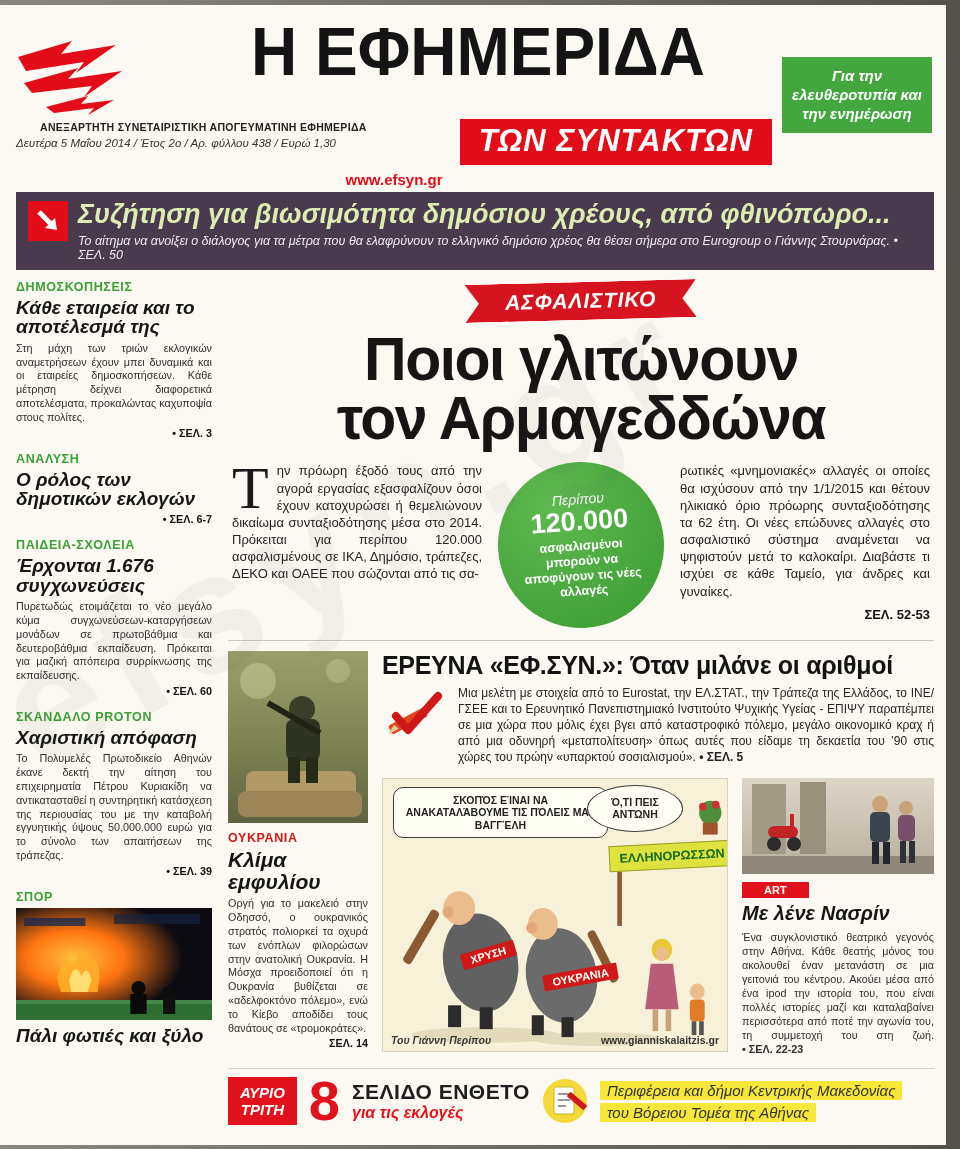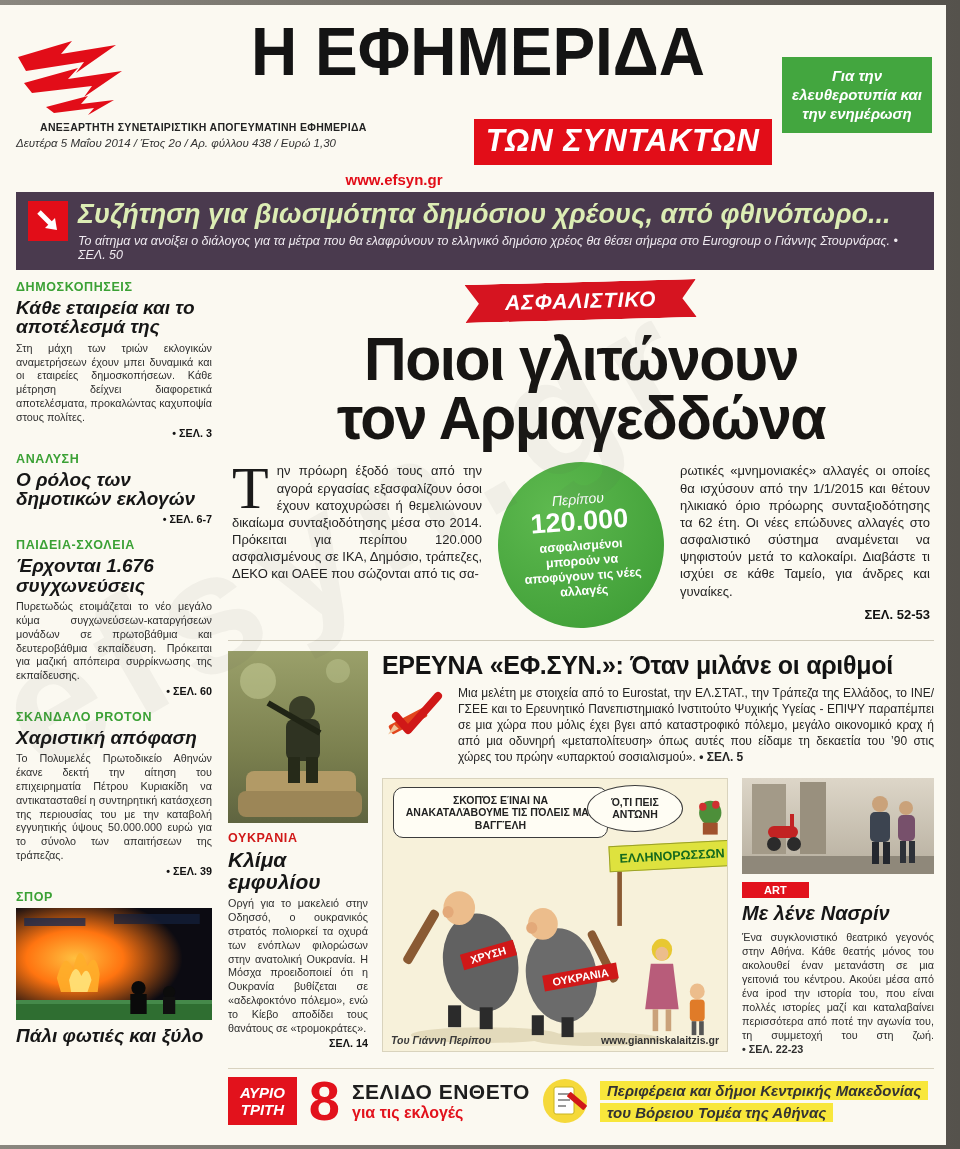--- a/index.html
+++ b/index.html
@@ -13,21 +13,21 @@
   .masthead { position:relative; padding-top:8px; }
   .mh-row { display:flex; align-items:flex-start;gap:44px; }
   .logo-icon { width:116px; height:84px; flex:none; margin-top:14px; }
   .mh-center { flex:1; padding-left:8px; margin-right:162px; }
   .logo-title { font-size:64px; font-weight:800; color:#141414; line-height:1.0; letter-spacing:0px; text-align:center; transform:scaleY(1.08); }
   .mh-row2 { display:flex; align-items:flex-start; margin-right:162px; margin-top:2px; }
   .mh-info { width:370px; flex:none; padding-top:2px; }
   .tagline { font-size:10.5px; font-weight:bold; color:#222; letter-spacing:0.3px;margin-left:24px; }
   .dateline { font-size:11.5px; font-style:italic; color:#333; margin-top:4px; }
   .logo-banner-wrap { flex:1; text-align:right; }
-  .logo-banner { display:inline-block; background:#e20d18; color:#fff; font-weight:800; font-style:italic; font-size:31px; padding:4px 12px 6px; letter-spacing:1px; }
+  .logo-banner { display:inline-block; background:#e20d18; color:#fff; font-weight:800; font-style:italic; font-size:31px; padding:4px 19px 6px; letter-spacing:1px; }
   .website { text-align:center; color:#e20d18; font-weight:bold; font-size:15px; margin:6px 162px 4px 0; }
   .motto-box { position:absolute; right:2px; top:46px; width:150px; background:#43a63f; color:#fff; font-weight:bold; font-style:italic; font-size:15px; text-align:center; padding:10px 10px; line-height:1.25; }
 
   
   .debt-banner { background:#4a3a4e; padding:9px 12px 8px; margin-top:4px; display:flex; gap:10px; }
   .debt-arrow { width:40px; height:40px; flex:none; background:#e20d18; display:flex; align-items:center; justify-content:center; }
   .debt-texts { flex:1; }
   .debt-headline { color:#dcedb4; font-size:27px; font-weight:800; font-style:italic; line-height:1.0; }
   .debt-sub { color:#efeaf0; font-size:12.5px; margin-top:6px; font-style:italic; }
 
@@ -89,24 +89,24 @@
   .art-title { font-size:20px; font-weight:800; font-style:italic; color:#161616; margin-bottom:5px; }
   .art-body { font-size:10.8px; color:#2e2e2e; text-align:justify; line-height:1.3; }
   .art-body b { white-space:nowrap; }
 
   
   .bottom { display:flex; align-items:center; gap:12px; margin-top:12px; border-top:1px solid #d8d2c0; padding-top:8px; }
   .tomorrow { background:#e2121c; color:#fff; font-weight:800; text-align:center; font-size:15px; line-height:1.15; padding:7px 12px; font-style:italic; }
   .big8 { color:#e2121c; font-size:56px; font-weight:800; line-height:0.85; }
   .insert-stack { line-height:1.05; }
   .insert-bold { font-size:21px; font-weight:800; color:#1e1e1e; letter-spacing:0.5px; }
-  .insert-sub { color:#e2121c; font-size:16px; font-weight:bold; margin-top:2px; }
+  .insert-sub { color:#e2121c; font-size:16px; font-weight:bold; font-style:italic; margin-top:2px; }
   .checklist-icon { width:46px; height:46px; flex:none; }
   .hl-stack { display:flex; flex-direction:column; gap:3px; }
-  .hl-line { background:#f8e73b; display:inline-block; align-self:flex-start; padding:1px 7px; font-style:italic; font-weight:bold; font-size:15px; color:#333; }
+  .hl-line { background:#f8e73b; display:inline-block; align-self:flex-start; padding:1px 7px; font-style:italic; font-weight:normal; font-size:15px; color:#333; }
 </style>
 </head>
 <body>
 
 <div class="scan">
 <div class="page">
 
   <div class="watermark">efsyn.gr</div>
 
   <header class="masthead">

